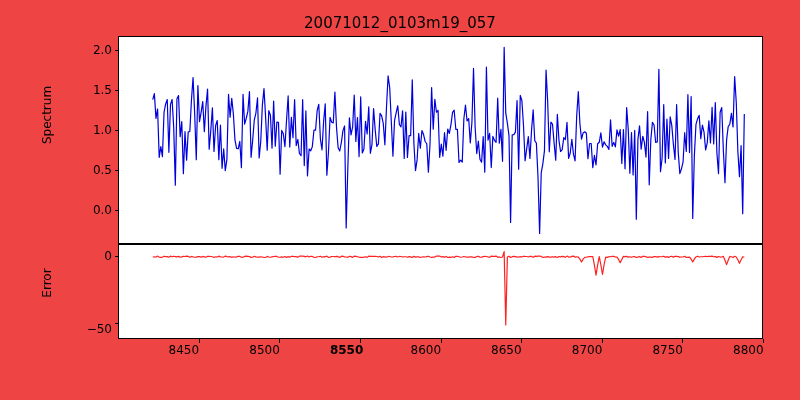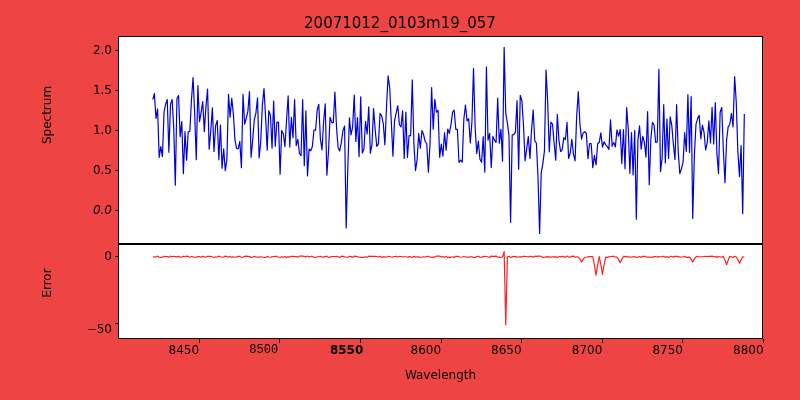--- a/index.html
+++ b/index.html
@@ -126,53 +126,52 @@
 </style>
 </head>
 <body>
 
 <div id="figure">
 
   <div id="plot-title">20071012_0103m19_057</div>
 
   <div id="ylabel-spectrum" class="ylabel">Spectrum</div>
   <div id="ylabel-error" class="ylabel">Error</div>
-  <div id="xlabel">Wavelength</div>
 
   <div id="axes-spectrum" class="axes">
     <svg class="plot-svg" id="svg-spectrum" viewBox="0 0 645 208" preserveAspectRatio="none">
         <path d="M33.86 63.16L35.48 57.17L37.10 82.24L38.71 72.66L40.33 121.55L41.95 110.69L43.56 120.73L45.18 75.99L46.80 67.61L48.41 63.14L50.03 116.43L51.65 68.09L53.27 63.07L54.88 91.27L56.50 149.59L58.12 62.30L59.73 59.20L61.35 100.68L62.97 85.50L64.58 138.08L66.20 95.63L67.82 124.37L69.43 95.80L71.05 95.39L72.67 63.92L74.28 40.93L75.90 77.08L77.52 123.94L79.14 48.99L80.75 85.47L82.37 76.07L83.99 65.27L85.60 95.56L87.22 70.06L88.84 52.55L90.45 113.35L92.07 94.71L93.69 71.51L95.30 115.52L96.92 89.53L98.54 84.35L100.16 123.96L101.77 88.97L103.39 132.60L105.01 113.03L106.62 134.90L108.24 123.48L109.86 57.93L111.47 80.95L113.09 62.02L114.71 77.57L116.32 103.85L117.94 112.50L119.56 112.87L121.17 105.33L122.79 132.03L124.41 57.95L126.03 88.04L127.64 82.04L129.26 75.13L130.88 55.19L132.49 121.47L134.11 103.98L135.73 83.58L137.34 76.77L138.96 61.46L140.58 122.13L142.19 105.52L143.81 68.83L145.43 52.07L147.05 80.63L148.66 114.32L150.28 74.38L151.90 79.01L153.51 112.19L155.13 64.66L156.75 110.21L158.36 86.01L159.98 86.06L161.60 138.50L163.21 94.36L164.83 97.69L166.45 110.62L168.06 84.12L169.68 59.51L171.30 111.16L172.92 81.16L174.53 101.63L176.15 63.08L177.77 109.71L179.38 103.43L181.00 117.63L182.62 119.89L184.23 63.30L185.85 129.82L187.47 74.66L189.08 140.19L190.70 113.09L192.32 114.87L193.93 110.66L195.55 94.09L197.17 94.10L198.79 74.18L200.40 67.91L202.02 103.01L203.64 113.89L205.25 85.49L206.87 67.52L208.49 139.59L210.10 116.60L211.72 81.13L213.34 86.12L214.95 86.71L216.57 55.59L218.19 91.22L219.81 111.85L221.42 115.12L223.04 106.49L224.66 94.56L226.27 89.81L227.89 192.80L229.51 133.07L231.12 81.53L232.74 98.82L234.36 90.88L235.97 58.68L237.59 105.45L239.21 81.37L240.82 120.79L242.44 60.38L244.06 117.05L245.68 113.15L247.29 85.25L248.91 97.96L250.53 70.49L252.14 117.41L253.76 108.73L255.38 72.33L256.99 93.76L258.61 110.45L260.23 107.90L261.84 77.18L263.46 79.62L265.08 87.20L266.70 108.84L268.31 71.43L269.93 39.20L271.55 51.25L273.16 85.51L274.78 120.42L276.40 84.42L278.01 76.52L279.63 69.41L281.25 88.38L282.86 90.76L284.48 74.60L286.10 122.63L287.71 75.71L289.33 121.64L290.95 99.64L292.57 99.71L294.18 43.38L295.80 107.38L297.42 134.86L299.03 124.10L300.65 97.38L302.27 112.35L303.88 94.41L305.50 98.49L307.12 105.51L308.73 107.78L310.35 136.41L311.97 108.37L313.59 51.07L315.20 93.16L316.82 63.01L318.44 75.99L320.05 73.99L321.67 121.49L323.29 108.08L324.90 120.36L326.52 96.64L328.14 114.42L329.75 92.97L331.37 97.37L332.99 88.46L334.60 76.10L336.22 73.92L337.84 93.18L339.46 93.25L341.07 126.68L342.69 124.37L344.31 126.37L345.92 82.85L347.54 68.72L349.16 84.79L350.77 82.33L352.39 107.00L354.01 86.06L355.62 31.71L357.24 91.12L358.86 117.71L360.48 105.01L362.09 123.53L363.71 126.54L365.33 100.63L366.94 136.41L368.56 30.40L370.18 104.13L371.79 97.37L373.41 131.80L375.03 100.34L376.64 104.29L378.26 106.38L379.88 61.75L381.49 107.16L383.11 93.15L384.73 125.54L386.35 10.40L387.96 76.96L389.58 86.92L391.20 99.61L392.81 187.20L394.43 98.82L396.05 98.63L397.66 96.01L399.28 64.16L400.90 133.40L402.51 59.01L404.13 64.11L405.75 89.39L407.36 124.99L408.98 112.66L410.60 100.57L412.22 122.63L413.83 94.04L415.45 73.63L417.07 104.74L418.68 107.15L420.30 141.44L421.92 198.40L423.53 137.18L425.15 128.07L426.77 114.96L428.38 33.32L430.00 65.08L431.62 115.90L433.24 86.02L434.85 88.08L436.47 107.12L438.09 124.39L439.70 78.08L441.32 104.30L442.94 115.64L444.55 113.69L446.17 101.67L447.79 103.51L449.40 86.14L451.02 122.53L452.64 117.13L454.25 103.24L455.87 118.20L457.49 125.13L459.11 79.72L460.72 55.23L462.34 87.62L463.96 103.12L465.57 96.82L467.19 95.72L468.81 97.23L470.42 122.91L472.04 107.53L473.66 107.54L475.27 132.02L476.89 119.52L478.51 129.23L480.13 107.72L481.74 106.34L483.36 96.76L484.98 111.23L486.59 105.78L488.21 108.91L489.83 110.43L491.44 113.50L493.06 83.68L494.68 110.37L496.29 106.42L497.91 110.89L499.53 93.69L501.14 100.10L502.76 93.43L504.38 127.78L506.00 93.47L507.61 133.10L509.23 71.24L510.85 93.36L512.46 137.65L514.08 96.42L515.70 139.33L517.31 94.32L518.93 184.00L520.55 103.22L522.16 89.74L523.78 113.32L525.40 100.19L527.02 106.46L528.63 121.20L530.25 75.41L531.87 149.27L533.48 103.51L535.10 86.15L536.72 88.92L538.33 106.48L539.95 105.93L541.57 32.67L543.18 136.01L544.80 122.17L546.42 68.29L548.03 127.22L549.65 82.98L551.27 122.54L552.89 80.65L554.50 89.22L556.12 108.55L557.74 123.60L559.35 68.37L560.97 116.32L562.59 137.93L564.20 133.14L565.82 126.23L567.44 96.62L569.05 115.48L570.67 58.27L572.29 116.69L573.91 60.08L575.52 183.20L577.14 120.00L578.76 88.27L580.37 82.64L581.99 79.08L583.61 102.64L585.22 88.91L586.84 96.05L588.46 114.08L590.07 106.86L591.69 84.68L593.31 106.92L594.92 71.02L596.54 107.99L598.16 66.34L599.78 117.30L601.39 137.92L603.01 76.04L604.63 71.20L606.24 114.56L607.86 147.02L609.48 103.94L611.09 90.52L612.71 88.08L614.33 76.99L615.94 90.88L617.56 40.00L619.18 65.95L620.79 115.71L622.41 140.96L624.03 109.62L625.65 178.40L627.26 77.67" fill="none" stroke="#0000dd" stroke-width="1.2" stroke-linejoin="round"></path>
       </svg>
   </div>
 
   <div id="axes-error" class="axes">
     <svg class="plot-svg" id="svg-error" viewBox="0 0 645 95" preserveAspectRatio="none">
         <path d="M33.86 12.22L35.48 12.12L37.10 12.30L38.71 11.34L40.33 12.52L41.95 12.71L43.56 12.48L45.18 11.49L46.80 11.94L48.41 11.86L50.03 12.51L51.65 11.38L53.27 12.07L54.88 11.53L56.50 11.82L58.12 12.13L59.73 11.62L61.35 12.48L62.97 12.14L64.58 11.48L66.20 11.72L67.82 11.43L69.43 11.67L71.05 12.51L72.67 11.70L74.28 12.17L75.90 12.49L77.52 12.42L79.14 11.91L80.75 11.88L82.37 12.44L83.99 11.65L85.60 12.06L87.22 12.47L88.84 11.54L90.45 11.50L92.07 11.77L93.69 12.03L95.30 12.71L96.92 12.05L98.54 12.30L100.16 11.38L101.77 12.11L103.39 12.25L105.01 12.38L106.62 11.32L108.24 11.92L109.86 12.18L111.47 11.85L113.09 12.68L114.71 12.00L116.32 12.49L117.94 12.12L119.56 11.59L121.17 11.58L122.79 12.64L124.41 12.40L126.03 11.66L127.64 11.40L129.26 11.62L130.88 11.87L132.49 12.61L134.11 12.51L135.73 11.52L137.34 12.16L138.96 12.32L140.58 12.44L142.19 12.03L143.81 12.23L145.43 12.74L147.05 12.77L148.66 11.60L150.28 12.30L151.90 12.54L153.51 12.15L155.13 11.73L156.75 11.53L158.36 11.68L159.98 12.55L161.60 12.49L163.21 12.19L164.83 12.52L166.45 11.70L168.06 12.77L169.68 11.84L171.30 12.49L172.92 11.54L174.53 11.66L176.15 11.87L177.77 11.92L179.38 12.57L181.00 11.33L182.62 11.42L184.23 11.38L185.85 11.65L187.47 12.07L189.08 11.31L190.70 12.27L192.32 11.54L193.93 11.68L195.55 12.61L197.17 12.76L198.79 11.98L200.40 12.03L202.02 11.50L203.64 12.52L205.25 11.95L206.87 12.06L208.49 11.41L210.10 12.66L211.72 12.35L213.34 11.76L214.95 11.71L216.57 11.95L218.19 11.56L219.81 11.93L221.42 12.73L223.04 11.58L224.66 11.44L226.27 12.10L227.89 12.26L229.51 12.67L231.12 11.47L232.74 11.87L234.36 12.62L235.97 11.44L237.59 11.67L239.21 12.04L240.82 12.42L242.44 12.70L244.06 12.68L245.68 12.41L247.29 12.06L248.91 12.65L250.53 11.40L252.14 11.57L253.76 11.68L255.38 11.60L256.99 11.46L258.61 11.71L260.23 12.33L261.84 11.57L263.46 12.67L265.08 11.95L266.70 12.17L268.31 12.55L269.93 11.68L271.55 11.73L273.16 12.27L274.78 12.08L276.40 11.75L278.01 11.66L279.63 12.21L281.25 11.70L282.86 11.74L284.48 12.21L286.10 11.98L287.71 11.97L289.33 12.53L290.95 11.90L292.57 12.18L294.18 12.76L295.80 11.59L297.42 12.40L299.03 11.98L300.65 12.17L302.27 12.73L303.88 12.25L305.50 12.05L307.12 12.28L308.73 11.87L310.35 11.50L311.97 12.23L313.59 12.58L315.20 12.32L316.82 12.32L318.44 11.32L320.05 11.36L321.67 11.33L323.29 12.29L324.90 11.86L326.52 12.58L328.14 11.63L329.75 12.73L331.37 12.41L332.99 12.56L334.60 12.07L336.22 12.71L337.84 11.47L339.46 11.64L341.07 12.00L342.69 12.50L344.31 12.30L345.92 11.73L347.54 12.05L349.16 12.31L350.77 12.33L352.39 12.19L354.01 12.07L355.62 12.77L357.24 12.72L358.86 11.72L360.48 11.45L362.09 12.53L363.71 12.38L365.33 11.85L366.94 11.57L368.56 11.73L370.18 12.22L371.79 12.69L373.41 11.31L375.03 11.65L376.64 11.57L378.26 11.31L379.88 12.46L381.49 12.43L383.11 12.73L384.73 12.21L386.35 6.69L387.96 81.62L389.58 12.25L391.20 11.42L392.81 12.73L394.43 11.90L396.05 11.60L397.66 11.89L399.28 12.36L400.90 12.29L402.51 11.90L404.13 12.25L405.75 11.45L407.36 11.70L408.98 11.77L410.60 12.22L412.22 11.61L413.83 11.67L415.45 12.60L417.07 11.43L418.68 11.69L420.30 11.41L421.92 11.44L423.53 11.66L425.15 12.73L426.77 12.37L428.38 12.33L430.00 11.85L431.62 12.43L433.24 12.36L434.85 11.95L436.47 12.43L438.09 11.93L439.70 12.77L441.32 11.77L442.94 12.11L444.55 11.62L446.17 11.84L447.79 12.61L449.40 11.34L451.02 12.37L452.64 12.34L454.25 11.65L455.87 11.31L457.49 12.57L459.11 12.03L460.72 12.32L462.34 14.45L463.96 17.39L465.57 14.45L467.19 12.54L468.81 12.55L470.42 12.05L472.04 11.78L473.66 11.79L475.27 11.76L476.89 20.47L478.51 30.77L480.13 20.47L481.74 11.92L483.36 20.17L484.98 30.11L486.59 20.17L488.21 12.43L489.83 12.60L491.44 11.95L493.06 12.01L494.68 11.65L496.29 11.67L497.91 12.22L499.53 12.35L501.14 14.75L502.76 18.06L504.38 14.75L506.00 11.55L507.61 11.89L509.23 11.55L510.85 12.41L512.46 12.06L514.08 12.58L515.70 11.94L517.31 11.96L518.93 12.60L520.55 12.45L522.16 11.65L523.78 12.70L525.40 11.50L527.02 11.59L528.63 12.03L530.25 12.65L531.87 12.46L533.48 12.27L535.10 12.63L536.72 11.78L538.33 11.79L539.95 12.34L541.57 11.82L543.18 11.99L544.80 11.85L546.42 11.47L548.03 12.58L549.65 11.88L551.27 12.75L552.89 11.77L554.50 11.48L556.12 12.61L557.74 11.56L559.35 11.56L560.97 11.93L562.59 12.38L564.20 12.29L565.82 12.29L567.44 11.52L569.05 12.69L570.67 12.64L572.29 12.35L573.91 14.45L575.52 17.39L577.14 14.45L578.76 12.20L580.37 11.41L581.99 12.28L583.61 11.99L585.22 12.04L586.84 11.72L588.46 11.46L590.07 11.92L591.69 11.52L593.31 11.63L594.92 11.32L596.54 11.98L598.16 11.88L599.78 12.62L601.39 11.78L603.01 12.31L604.63 12.27L606.24 11.59L607.86 15.65L609.48 20.07L611.09 15.65L612.71 11.71L614.33 11.96L615.94 12.77L617.56 11.57L619.18 12.25L620.79 15.05L622.41 18.73L624.03 15.05L625.65 11.95L627.26 12.45" fill="none" stroke="#ff2020" stroke-width="1.2" stroke-linejoin="round"></path>
       </svg>
   </div>
 
   <div id="tick-layer">
       <div class="tick-mark tick-x" style="left: 198.6px; top: 339px;"></div>
       <div class="xtick-label" style="left: 198.6px;">8450</div>
       <div class="tick-mark tick-x" style="left: 279.3px; top: 339px;"></div>
-      <div class="xtick-label" style="left: 279.3px; font-family: Liberation Mono, monospace;">8500</div>
+      <div class="xtick-label" style="left: 279.3px;">8500</div>
       <div class="tick-mark tick-x" style="left: 359.9px; top: 339px;"></div>
       <div class="xtick-label" style="left: 359.9px; font-weight: bold;">8550</div>
       <div class="tick-mark tick-x" style="left: 440.5px; top: 339px;"></div>
       <div class="xtick-label" style="left: 440.5px;">8600</div>
       <div class="tick-mark tick-x" style="left: 521.1px; top: 339px;"></div>
       <div class="xtick-label" style="left: 521.1px;">8650</div>
       <div class="tick-mark tick-x" style="left: 601.8px; top: 339px;"></div>
       <div class="xtick-label" style="left: 601.8px;">8700</div>
       <div class="tick-mark tick-x" style="left: 682.4px; top: 339px;"></div>
       <div class="xtick-label" style="left: 682.4px;">8750</div>
       <div class="tick-mark tick-x" style="left: 763px; top: 339px;"></div>
       <div class="xtick-label" style="left: 763px;">8800</div>
       <div class="tick-mark tick-y" style="left: 114.5px; top: 210.4px;"></div>
-      <div class="ytick-wrap" style="top: 203.4px; font-style: italic;">
+      <div class="ytick-wrap" style="top: 203.4px;">
         <div class="ytick-label">0.0</div>
       </div>
       <div class="tick-mark tick-y" style="left: 114.5px; top: 170.4px;"></div>
       <div class="ytick-wrap" style="top: 163.4px;">
         <div class="ytick-label">0.5</div>
       </div>
       <div class="tick-mark tick-y" style="left: 114.5px; top: 130.4px;"></div>
       <div class="ytick-wrap" style="top: 123.4px;">
         <div class="ytick-label">1.0</div>
       </div>

